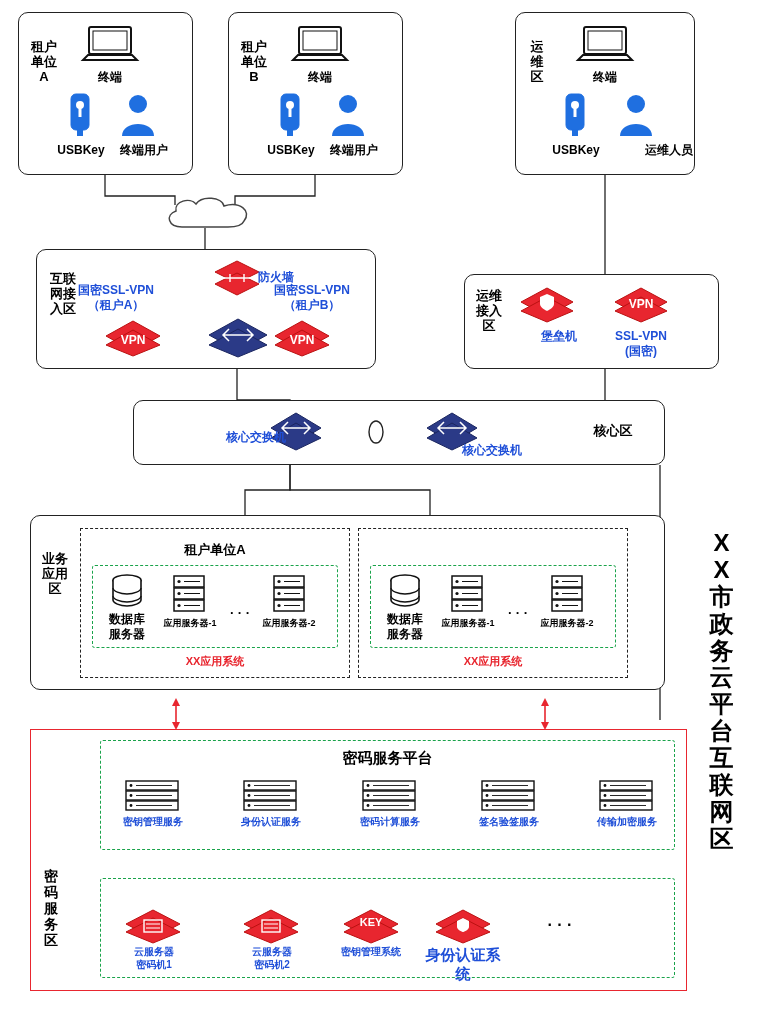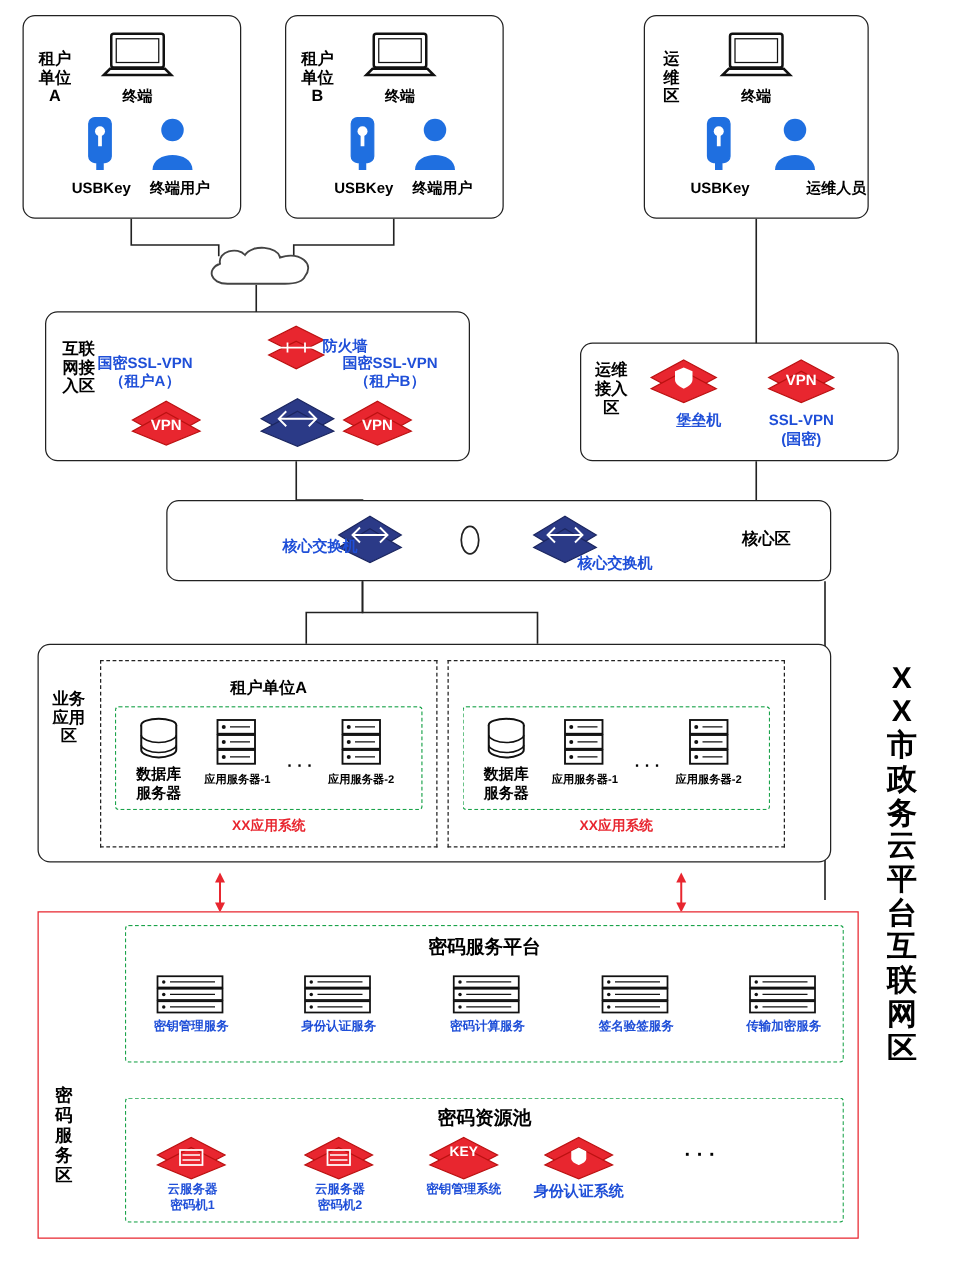--- a/index.html
+++ b/index.html
@@ -445,21 +445,20 @@
     <rect x="4" y="12" width="52" height="9" fill="#fff" stroke="#111" stroke-width="1.4"></rect>
     <rect x="4" y="22" width="52" height="9" fill="#fff" stroke="#111" stroke-width="1.4"></rect>
     <circle cx="9" cy="6.5" r="1.4" fill="#111"></circle>
       <circle cx="9" cy="16.5" r="1.4" fill="#111"></circle>
       <circle cx="9" cy="26.5" r="1.4" fill="#111"></circle>
     <path d="M14 6.5 L50 6.5 M14 16.5 L50 16.5 M14 26.5 L50 26.5" stroke="#111" stroke-width="0.9"></path>
   </svg>
   <div class="lbl lbl-blue bold" style="left:586px; top:816px; width:82px; font-size:10px;">传输加密服务</div>
 
   <div class="greendashdot" style="left:100px; top:878px; width:575px; height:100px; border-radius:3px;"></div>
-  <div class="lbl bold" style="left:100px; top:886px; width:575px; font-size:15px;">密码资源池</div>
 
   <svg class="ico" style="left:122px; top:907px;" width="62" height="38" viewBox="0 0 62 38">
     <polygon points="31,3 58,17 31,31 4,17" fill="#e8262f" stroke="#b11" stroke-width="1"></polygon>
     <polygon points="31,11 58,25 31,36 4,25" fill="#e8262f" stroke="#b11" stroke-width="1"></polygon>
     <rect x="22" y="13" width="18" height="12" fill="none" stroke="#fff" stroke-width="1.4"></rect>
     <path d="M24 17 L38 17 M24 21 L38 21" stroke="#fff" stroke-width="1.1"></path>
   </svg>
   <div class="lbl lbl-blue bold" style="left:114px; top:946px; width:80px; font-size:10px;">云服务器
 密码机1</div>
 
@@ -477,21 +476,21 @@
     <polygon points="31,11 58,25 31,36 4,25" fill="#e8262f" stroke="#b11" stroke-width="1"></polygon>
   </svg>
   <div class="lbl" style="left:340px; top:916px; width:62px; color:#fff; font-weight:bold; font-size:11px;">KEY</div>
   <div class="lbl lbl-blue bold" style="left:331px; top:946px; width:80px; font-size:10px;">密钥管理系统</div>
 
   <svg class="ico" style="left:432px; top:907px;" width="62" height="38" viewBox="0 0 62 38">
     <polygon points="31,3 58,17 31,31 4,17" fill="#e8262f" stroke="#b11" stroke-width="1"></polygon>
     <polygon points="31,11 58,25 31,36 4,25" fill="#e8262f" stroke="#b11" stroke-width="1"></polygon>
     <path d="M31 11 L37 14 L37 20 C37 23 31 25 31 25 C31 25 25 23 25 20 L25 14 Z" fill="#fff"></path>
   </svg>
-  <div class="lbl lbl-blue bold" style="left:423px; top:946px; width:80px; font-size:12px;">身份认证系统</div>
+  <div class="lbl lbl-blue bold" style="left:423px; top:946px; width:80px; font-size:15px;">身份认证系统</div>
 
   <div class="lbl bold" style="left:530px; top:915px; width:60px; font-size:16px;">· · ·</div>
 
   <div class="bigv" style="left:692px; top:530px; width:60px;">X
 X
 市
 政
 务
 云
 平

